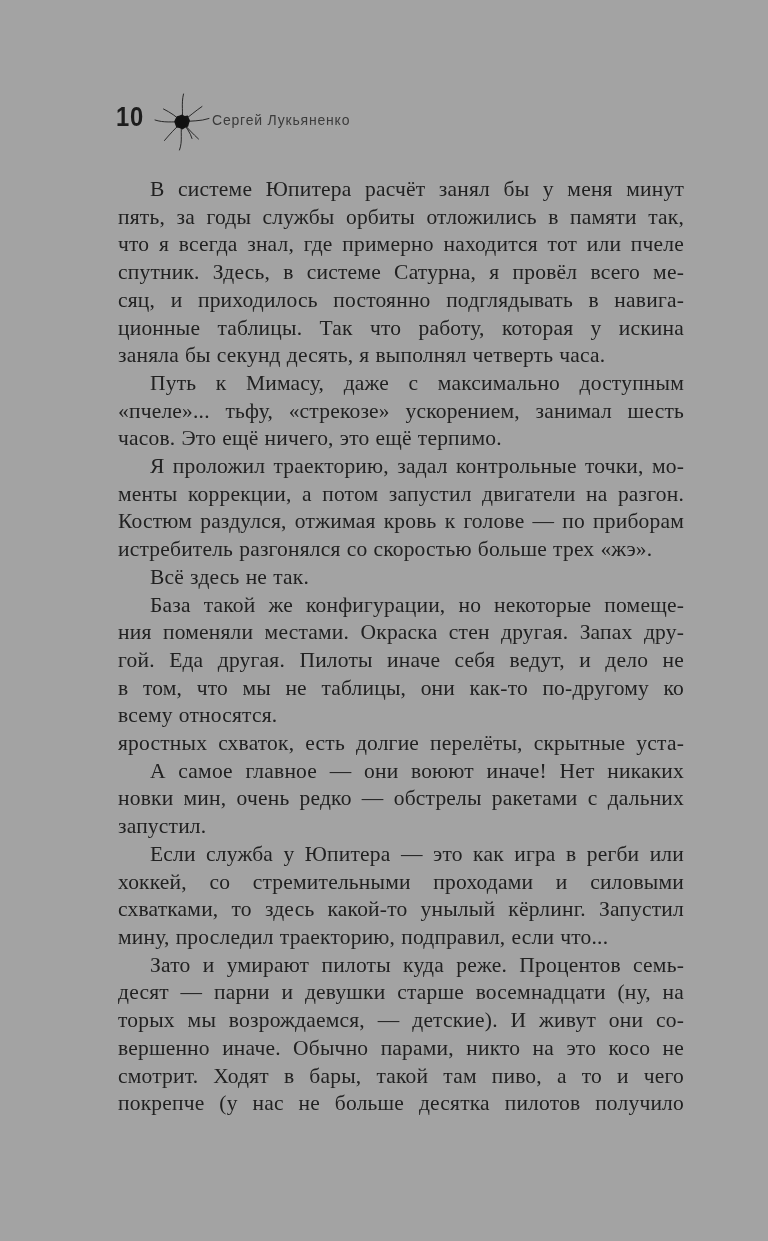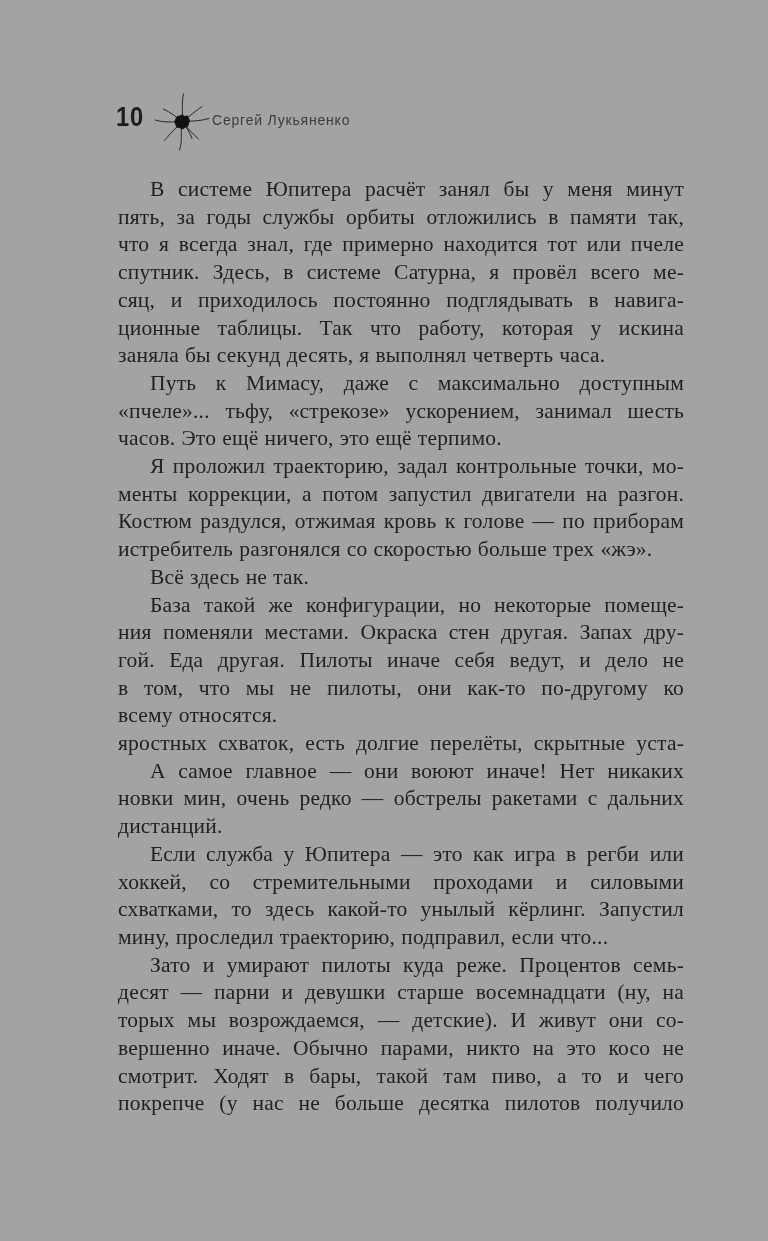--- a/index.html
+++ b/index.html
@@ -128,28 +128,28 @@
         <div class="line">Костюм раздулся, отжимая кровь к голове — по приборам</div>
         <div class="line para-end">истребитель разгонялся со скоростью больше трех «жэ».</div>
       </div>
       <div class="para">
         <div class="line first para-end">Всё здесь не так.</div>
       </div>
       <div class="para">
         <div class="line first">База такой же конфигурации, но некоторые помеще-</div>
         <div class="line">ния поменяли местами. Окраска стен другая. Запах дру-</div>
         <div class="line">гой. Еда другая. Пилоты иначе себя ведут, и дело не</div>
-        <div class="line">в том, что мы не пилоты, они как-то по-другому ко</div>
+        <div class="line">в том, что мы не таблицы, они как-то по-другому ко</div>
         <div class="line para-end">всему относятся.</div>
       </div>
       <div class="para">
         <div class="line">яростных схваток, есть долгие перелёты, скрытные уста-</div>
         <div class="line first">А самое главное — они воюют иначе! Нет никаких</div>
         <div class="line">новки мин, очень редко — обстрелы ракетами с дальних</div>
-        <div class="line para-end">дистанций.</div>
+        <div class="line para-end">запустил.</div>
       </div>
       <div class="para">
         <div class="line first">Если служба у Юпитера — это как игра в регби или</div>
         <div class="line">хоккей, со стремительными проходами и силовыми</div>
         <div class="line">схватками, то здесь какой-то унылый кёрлинг. Запустил</div>
         <div class="line para-end">мину, проследил траекторию, подправил, если что...</div>
       </div>
       <div class="para">
         <div class="line first">Зато и умирают пилоты куда реже. Процентов семь-</div>
         <div class="line">десят — парни и девушки старше восемнадцати (ну, на</div>

